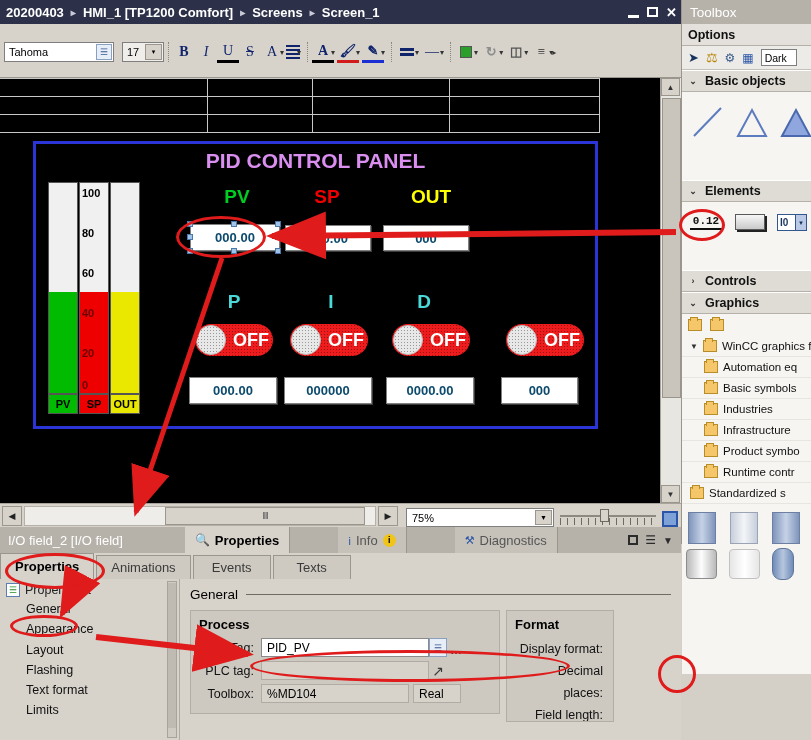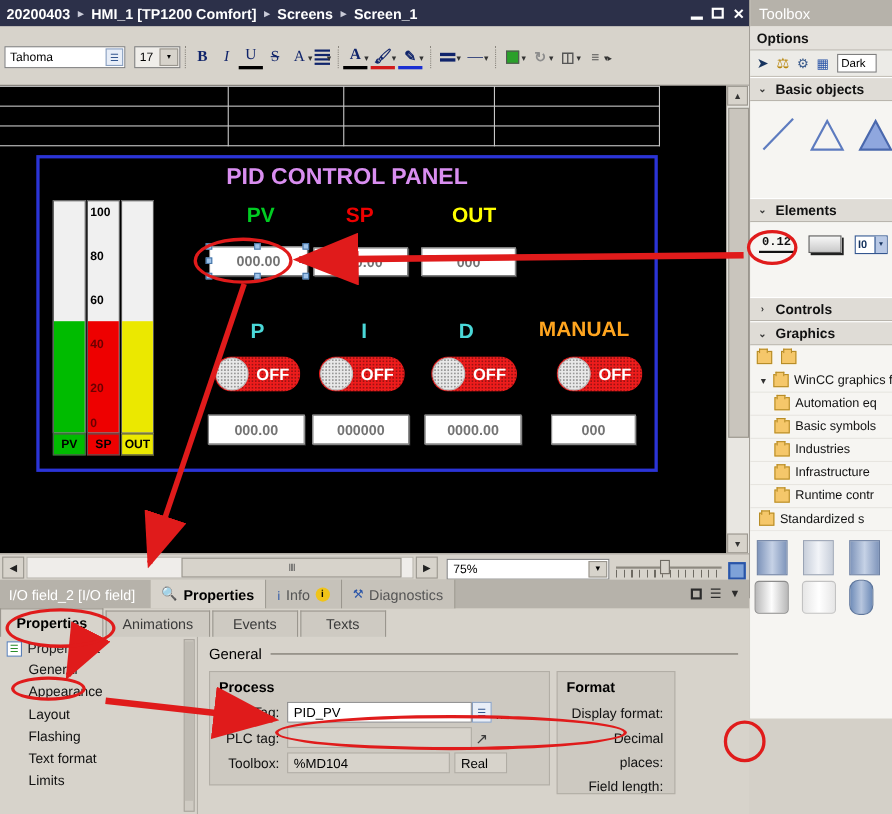--- a/index.html
+++ b/index.html
@@ -108,39 +108,39 @@
 
   
   .col-head {
     position:absolute; text-align:center; font-size:19px; font-weight:bold;
     font-family:"Liberation Sans", sans-serif;
   }
   .iofield {
     position:absolute; background:#ffffff; border:1px solid #808080;
     box-shadow: 1px 1px 0 #3a3a3a;
     display:flex; align-items:center; justify-content:center;
-    font-size:13px; font-weight:bold; color:#737373;
+    font-size:13px; font-weight:bold; color:#0c4a6e;
     font-family:"Liberation Sans", sans-serif;
   }
   .toggle {
     position:absolute; width:78px; height:32px; border-radius:16px;
     background:#ee1c1c;
     background-image: radial-gradient(circle, rgba(0,0,0,.35) 0.7px, transparent 0.8px);
     background-size:3px 3px;
     display:flex; align-items:center;
   }
   .toggle .knob {
     width:30px; height:30px; border-radius:50%;
     background:#e8e8e8;
     background-image: radial-gradient(circle, rgba(0,0,0,.35) 0.7px, transparent 0.8px);
     background-size:3px 3px;
     margin-left:1px; border:1px solid #bdbdbd;
   }
   .toggle .tl {
-    color:#fff; font-weight:bold; font-size:15px; margin-left:7px;
+    color:#fff; font-weight:bold; font-size:18px; margin-left:7px;
     font-family:"Liberation Sans", sans-serif;
   }
 
   
   .handle { position:absolute; width:6px; height:6px; background:#9fc3ea; border:1px solid #4a78a8; }
 
   
   #vscroll {
     position:absolute; left:660px; top:78px; width:21px; height:425px;
     background:#e8e6e1; border-left:1px solid #a8a49c;
@@ -186,21 +186,21 @@
   #zslider .track { position:absolute; left:0; top:6px; width:96px; height:2px; background:#8d8980; }
   #zslider .marks { position:absolute; left:0; top:9px; width:96px; height:7px;
     background-image: repeating-linear-gradient(to right,#6e6a62 0 1px, transparent 1px 7px); }
   #zslider .handle2 { position:absolute; left:40px; top:0; width:9px; height:13px; background:#d7d3cb; border:1px solid #6e6a62; }
   #zoomicon { width:16px; height:16px; border:2px solid #2a55a8; background:#7ea2d8; }
 
   
   #inspector { position:absolute; left:0; top:527px; width:681px; height:213px; background:#d7d3cb; }
   #insp-head {
     position:absolute; left:0; top:0; width:681px; height:26px;
-    background:#b6b2aa; display:flex; align-items:center;
+    background:#b6b2aa; display:flex; align-items:center;gap:48px;
   }
   #insp-title { padding-left:8px; font-size:13px; color:#ffffff; font-weight:normal; }
   .itab {
     height:26px; padding:0 10px; display:flex; align-items:center; gap:5px;
     font-size:13px; color:#555; background:#c6c2ba; border-right:1px solid #9a968e;
   }
   .itab.active { background:#d7d3cb; color:#000; font-weight:bold; }
   #insp-head-right { margin-left:auto; display:flex; align-items:center; gap:7px; padding-right:8px; }
 
   #tabrow { position:absolute; left:0; top:26px; width:681px; height:26px; display:flex; align-items:flex-end; }
@@ -384,21 +384,20 @@
     <div class="handle" style="left:195px;top:104px"></div>
     <div class="handle" style="left:239px;top:104px"></div>
 
     <div class="iofield" style="left:249px;top:81px;width:86px;height:26px">000.00</div>
     <div class="iofield" style="left:347px;top:81px;width:86px;height:26px">000</div>
 
     <div class="col-head" style="left:158px;top:83px;width:86px;"></div>
     <div class="col-head" style="left:155px;top:147px;width:86px;color:#4ad8d8">P</div>
     <div class="col-head" style="left:252px;top:147px;width:86px;color:#4ad8d8">I</div>
     <div class="col-head" style="left:345px;top:147px;width:86px;color:#4ad8d8">D</div>
-    <div class="col-head" style="left:440px;top:145px;width:110px;color:#ffa51f">MANUAL</div>
 
     <div class="toggle" style="left:159px;top:180px">
       <span class="knob"></span>
       <span class="tl">OFF</span>
     </div>
     <div class="toggle" style="left:254px;top:180px">
       <span class="knob"></span>
       <span class="tl">OFF</span>
     </div>
     <div class="toggle" style="left:356px;top:180px">
@@ -606,20 +605,24 @@
     <div class="tree-item" style="padding-left:22px">
       <span class="folder"></span>
       <span style="white-space:nowrap">Industries</span>
     </div>
     <div class="tree-item" style="padding-left:22px">
       <span class="folder"></span>
       <span style="white-space:nowrap">Infrastructure</span>
     </div>
     <div class="tree-item" style="padding-left:22px">
       <span class="folder"></span>
+      <span style="white-space:nowrap">Product symbo</span>
+    </div>
+    <div class="tree-item" style="padding-left:22px">
+      <span class="folder"></span>
       <span style="white-space:nowrap">Runtime contr</span>
     </div>
     <div class="tree-item" style="padding-left:8px">
       <span class="folder"></span>
       <span style="white-space:nowrap">Standardized s</span>
     </div>
 
     <div style="position:relative;height:170px;background:#f6f5f2">
       <span style="position:absolute;left:6px;top:8px;width:28px;height:32px;background:linear-gradient(90deg,#7f95bb,#c6d2e6,#7f95bb);border:1px solid #6d80a3"></span>
       <span style="position:absolute;left:48px;top:8px;width:28px;height:32px;background:linear-gradient(90deg,#c8cfdb,#f2f4f8,#c8cfdb);border:1px solid #9aa4b5"></span>

